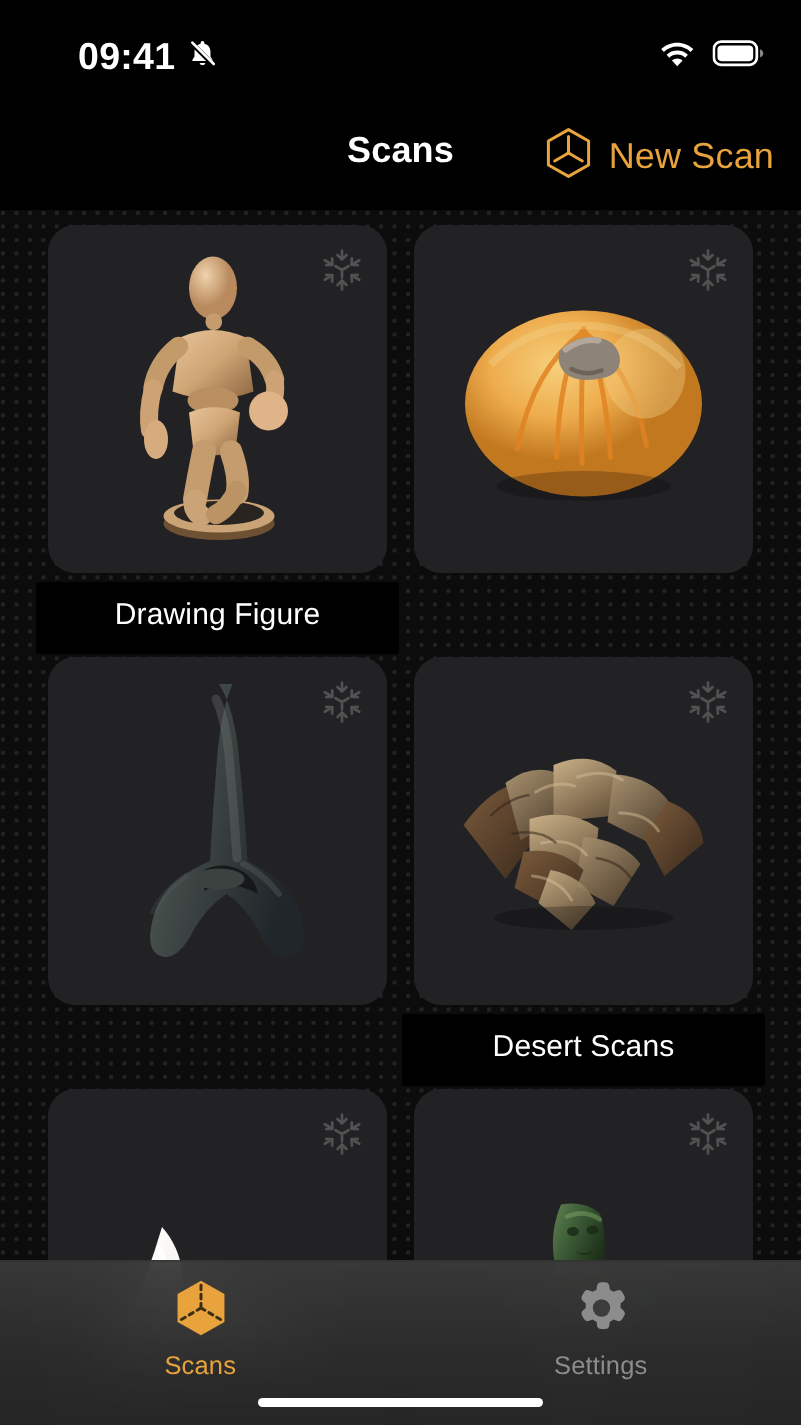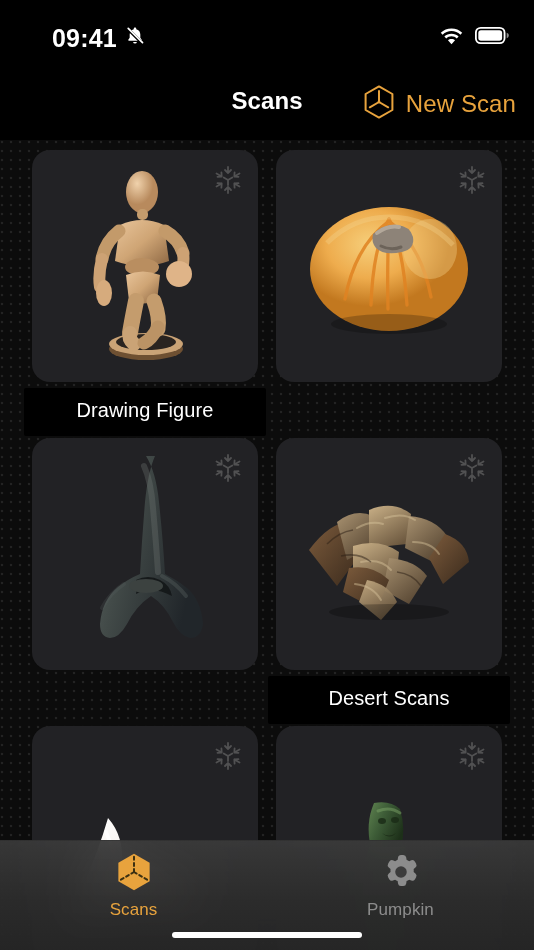--- a/index.html
+++ b/index.html
@@ -567,20 +567,20 @@
         <span class="tab-label">Scans</span>
       </div>
 
       <div class="tab-item inactive">
         <span>
           <svg width="40" height="42" viewBox="0 0 36 36">
             <path d="M18 2.6c-1.4 0-2.5 1-2.7 2.3l-.3 2.1a11 11 0 0 0-2.3 1.3l-2-.8a2.7 2.7 0 0 0-3.3 1.2l-1 1.8a2.7 2.7 0 0 0 .6 3.4l1.6 1.4a11 11 0 0 0 0 2.6l-1.6 1.4a2.7 2.7 0 0 0-.6 3.4l1 1.8a2.7 2.7 0 0 0 3.3 1.2l2-.8c.7.5 1.5 1 2.3 1.3l.3 2.1a2.7 2.7 0 0 0 2.7 2.3h2a2.7 2.7 0 0 0 2.7-2.3l.3-2.1c.8-.3 1.6-.8 2.3-1.3l2 .8a2.7 2.7 0 0 0 3.3-1.2l1-1.8a2.7 2.7 0 0 0-.6-3.4l-1.6-1.4a11 11 0 0 0 0-2.6l1.6-1.4a2.7 2.7 0 0 0 .6-3.4l-1-1.8a2.7 2.7 0 0 0-3.3-1.2l-2 .8a11 11 0 0 0-2.3-1.3l-.3-2.1A2.7 2.7 0 0 0 20 2.6z" fill="#8c8c8c"></path>
             <circle cx="18" cy="18" r="5.2" fill="#3c3c3c"></circle>
           </svg>
         </span>
-        <span class="tab-label">Pumpkin</span>
+        <span class="tab-label">Settings</span>
       </div>
 
     </div>
     <div class="home-indicator"></div>
   </div>
 
 </div>
 
 </body></html>

